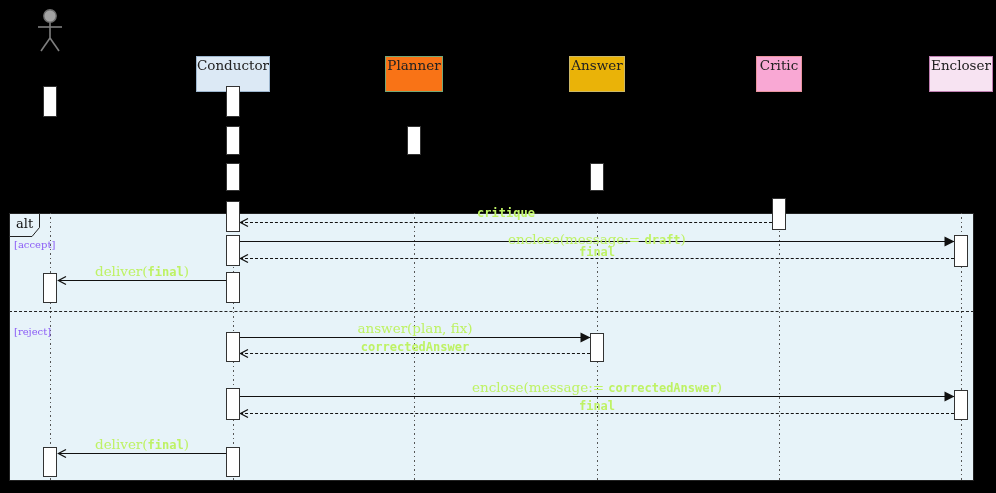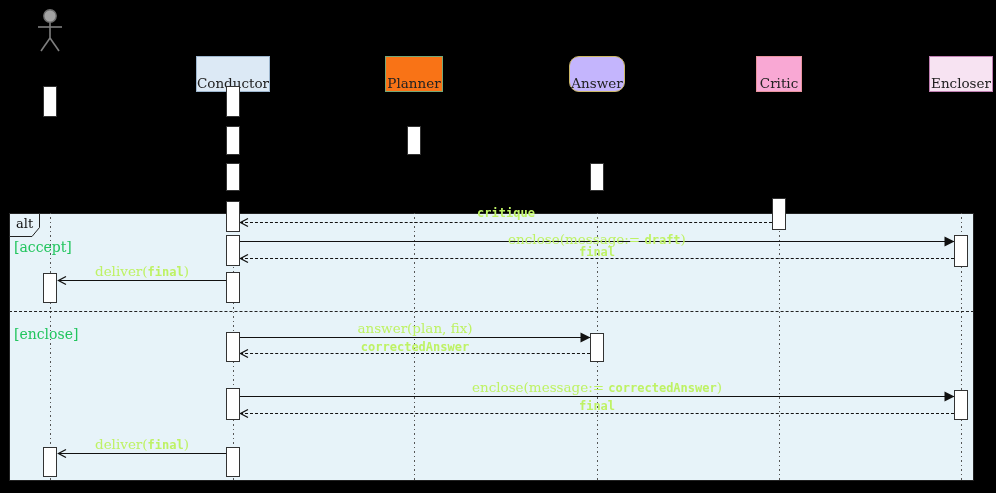--- a/index.html
+++ b/index.html
@@ -1,24 +1,24 @@
 <!DOCTYPE html>
 <html style="--bg: #000000; --frame-fill: #e7f3f9; --lifeline: #555555; --bar-fill: #ffffff; --bar-border: #333333; --msg: #111111;"><head>
 <meta charset="utf-8">
 <style>
   html,body{margin:0;padding:0;background:#000;}
   #stage{position:relative;width:996px;height:493px;background:var(--bg,#000);overflow:hidden;
          font-family:"DejaVu Serif", serif;}
   .pbox{position:absolute;top:56px;height:36px;box-sizing:border-box;border:1px solid #999;
-        display:flex;align-items:flex-end;justify-content:center;font-size:13.5px;color:#222;z-index:3;}
+        display:flex;align-items:flex-start;justify-content:center;font-size:13.5px;color:#222;z-index:3;}
   .frame{position:absolute;left:9px;top:213px;width:965px;height:268px;box-sizing:border-box;
          border:1px solid #222;background:var(--frame-fill,#e7f3f9);z-index:1;}
   .pentagon{position:absolute;left:9px;top:213px;z-index:2;}
   .op-label{position:absolute;left:16px;top:216px;font-size:13px;color:#111;z-index:3;}
-  .guard{position:absolute;left:14px;font-size:14px;color:#22c55e;z-index:3;}
+  .guard{position:absolute;left:14px;font-size:10px;color:#8b5cf6;z-index:3;}
   .divider{position:absolute;left:9px;top:311px;width:965px;height:0;border-top:1px dashed #222;z-index:2;}
   .lifeline{position:absolute;top:213px;height:268px;width:1px;z-index:2;
     background:repeating-linear-gradient(to bottom,var(--lifeline,#555) 0,var(--lifeline,#555) 1.2px,transparent 1.2px,transparent 4.5px);}
   .line{position:absolute;height:0;z-index:4;}
   .line.solid{border-top:1.2px solid var(--msg,#111);}
   .line.dashed{border-top:1.2px dashed var(--msg,#161616);}
   .head{position:absolute;width:11px;height:11px;z-index:5;}
   .mlabel{position:absolute;text-align:center;z-index:4;color:#bef264;font-size:13.5px;
           line-height:14px;height:15px;pointer-events:none;white-space:pre;}
   .lmono{font-family:"DejaVu Sans Mono", monospace;font-size:12px;font-weight:700;}
@@ -38,38 +38,38 @@
     <line x1="22" y1="33" x2="13" y2="46" stroke="#7f7f7f" stroke-width="1.6"></line>
     <line x1="22" y1="33" x2="31" y2="46" stroke="#7f7f7f" stroke-width="1.6"></line>
   </svg>
 
   <div class="pbox" style="left: 196px; width: 74px; background: rgb(220, 233, 245); border-color: rgb(157, 182, 206);">
       <span>Conductor</span>
     </div>
   <div class="pbox" style="left: 385px; width: 58px; background: #f97316; border-color: rgb(116, 168, 120);">
       <span>Planner</span>
     </div>
-  <div class="pbox" style="left: 569px; width: 56px; background: #c4b5fd; border-color: rgb(204, 184, 103); border-radius: 10px;">
+  <div class="pbox" style="left: 569px; width: 56px; background: #eab308; border-color: rgb(204, 184, 103);">
       <span>Answer</span>
     </div>
   <div class="pbox" style="left: 756px; width: 46px; background: #f9a8d4; border-color: rgb(232, 149, 158);">
       <span>Critic</span>
     </div>
   <div class="pbox" style="left: 929px; width: 64px; background: rgb(247, 227, 242); border-color: rgb(192, 127, 178);">
       <span>Encloser</span>
     </div>
 
   <div class="frame"></div>
   <svg class="pentagon" width="32" height="25" viewBox="0 0 32 25">
     <path d="M0.5,0.5 H30.5 V14.5 L23,23.5 H0.5 Z" fill="#e7f3f9" stroke="#222" stroke-width="1"></path>
   </svg>
   <div class="op-label">alt</div>
   <div class="guard" style="top:239px;">[accept]</div>
   <div class="divider"></div>
-  <div class="guard" style="top:326px;">[enclose]</div>
+  <div class="guard" style="top:326px;">[reject]</div>
 
   <div class="lifeline" style="left:50px;"></div>
   <div class="lifeline" style="left:233px;"></div>
   <div class="lifeline" style="left:414px;"></div>
   <div class="lifeline" style="left:597px;"></div>
   <div class="lifeline" style="left:779px;"></div>
   <div class="lifeline" style="left:961px;"></div>
 
   <div class="line dashed" style="left:240px;top:222px;width:532px;"></div>
   <svg class="head" style="left:239px;top:216.5px;" viewBox="0 0 11 11">

